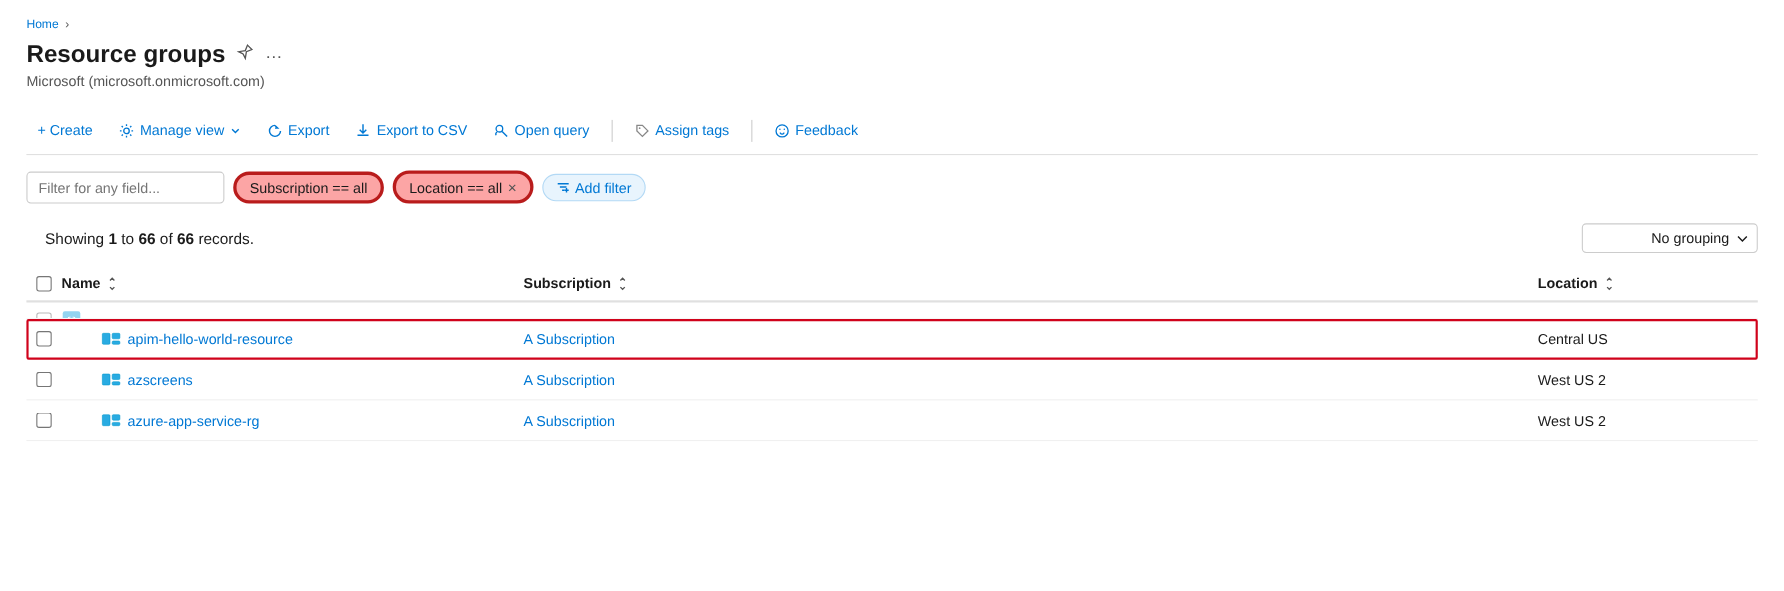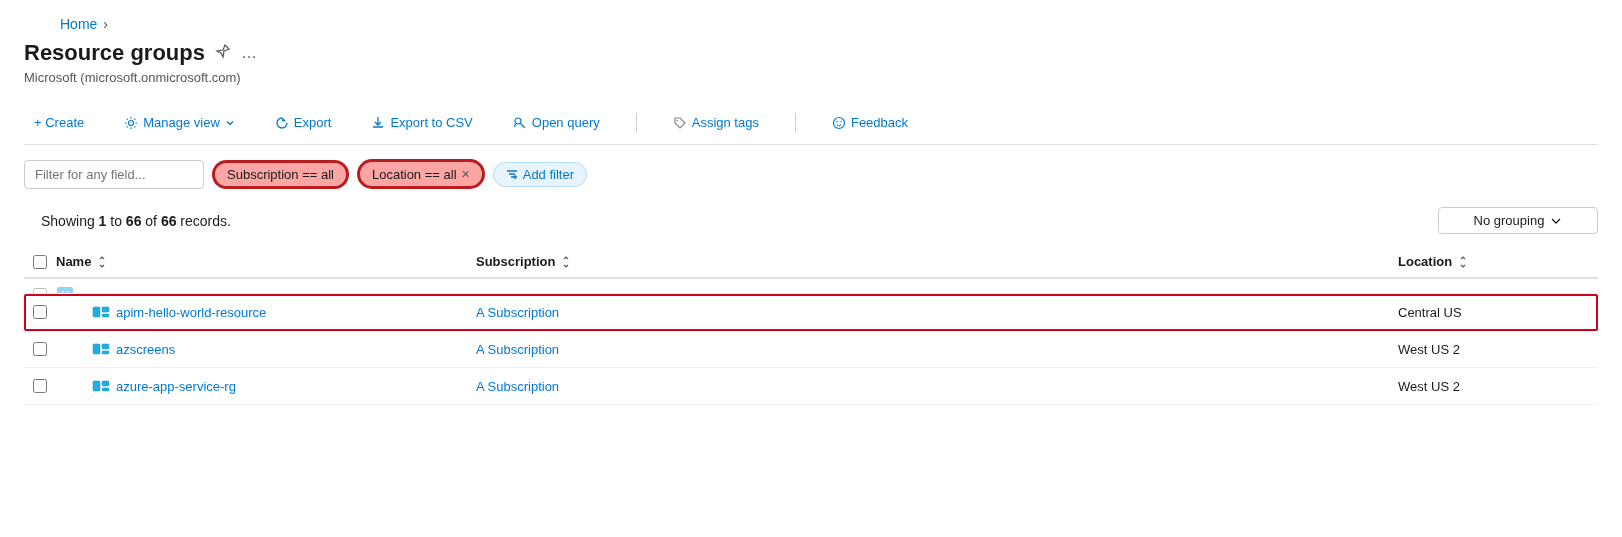--- a/index.html
+++ b/index.html
@@ -1,40 +1,40 @@
 <!DOCTYPE html>
 <html><head>
   <meta charset="utf-8">
   <style>
     * { box-sizing: border-box; margin: 0; padding: 0; }
     body { font-family: 'Segoe UI', sans-serif; background: #fff; color: #1a1a1a; font-size: 14px; }
 
     .page { padding: 16px 24px; }
 
-    .breadcrumb { display: flex; align-items: center; gap: 6px; color: #0078d4; font-size: 14px; margin-bottom: 8px; margin-left: 36px; }
+    .breadcrumb { display: flex; align-items: center; gap: 6px; color: #0078d4; font-size: 11px; margin-bottom: 8px; }
     .breadcrumb span { color: #555; }
 
     .title-row { display: flex; align-items: center; gap: 10px; margin-bottom: 4px; }
     .title-row h1 { font-size: 22px; font-weight: 600; color: #1a1a1a; }
     .pin-icon, .more-icon { color: #555; font-size: 16px; cursor: pointer; }
 
     .subtitle { font-size: 13px; color: #555; margin-bottom: 16px; }
 
-    .toolbar { display: flex; align-items: center; gap: 20px; padding: 8px 0; border-bottom: 1px solid #e0e0e0; flex-wrap: wrap; }
+    .toolbar { display: flex; align-items: center; gap: 4px; padding: 8px 0; border-bottom: 1px solid #e0e0e0; flex-wrap: wrap; }
     .toolbar-btn { display: flex; align-items: center; gap: 5px; color: #0078d4; background: none; border: none; cursor: pointer; padding: 6px 10px; font-size: 13px; border-radius: 2px; white-space: nowrap; }
     .toolbar-separator { width: 1px; height: 20px; background: #ccc; margin: 0 6px; }
 
     .filter-bar { display: flex; align-items: center; gap: 8px; padding: 14px 0 10px 0; flex-wrap: wrap; }
     .filter-input { border: 1px solid #ccc; border-radius: 4px; padding: 6px 10px; font-size: 13px; width: 180px; color: #555; }
     .filter-tag { display: flex; align-items: center; gap: 5px; background: #fca5a5; border: 3px solid #b91c1c; border-radius: 20px; padding: 4px 12px; font-size: 13px; color: #1a1a1a; cursor: pointer; text-align: center; }
     .filter-tag .remove { color: #555; cursor: pointer; font-size: 14px; }
     .add-filter-btn { display: flex; align-items: center; gap: 5px; background: #e8f4fd; border: 1px solid #b3d9f5; border-radius: 20px; padding: 4px 12px; font-size: 13px; color: #0078d4; cursor: pointer; }
 
     .records-row { display: flex; align-items: center; justify-content: space-between; padding: 8px 0 12px 0; margin-left: 17px; }
-    .grouping-select { display: flex; align-items: center; gap: 6px; border: 1px solid #ccc; border-radius: 4px; padding: 5px 7px; font-size: 13px; cursor: pointer; background: #fff; color: #1a1a1a; min-width: 160px; justify-content: center; }
+    .grouping-select { display: flex; align-items: center; gap: 6px; border: 1px solid #ccc; border-radius: 4px; padding: 5px 7px; font-size: 13px; cursor: pointer; background: #fff; color: #1a1a1a; min-width: 160px; justify-content: flex-end; }
 
     .table-header { display: grid; grid-template-columns: 32px 420px 1fr 200px; align-items: center; padding: 8px 0; border-bottom: 2px solid #e0e0e0; font-weight: 600; font-size: 13px; }
     .table-header .col { display: flex; align-items: center; gap: 4px; }
 
     .table-row { display: grid; grid-template-columns: 32px 420px 1fr 200px; align-items: center; padding: 9px 0; border-bottom: 1px solid #f0f0f0; font-size: 13px; }
     .table-row.highlighted { outline: 2px solid #d0021b; outline-offset: -2px; border-radius: 2px; }
 
     .check-col { display: flex; align-items: center; justify-content: center; }
     input[type="checkbox"] { width: 14px; height: 14px; cursor: pointer; }
 

